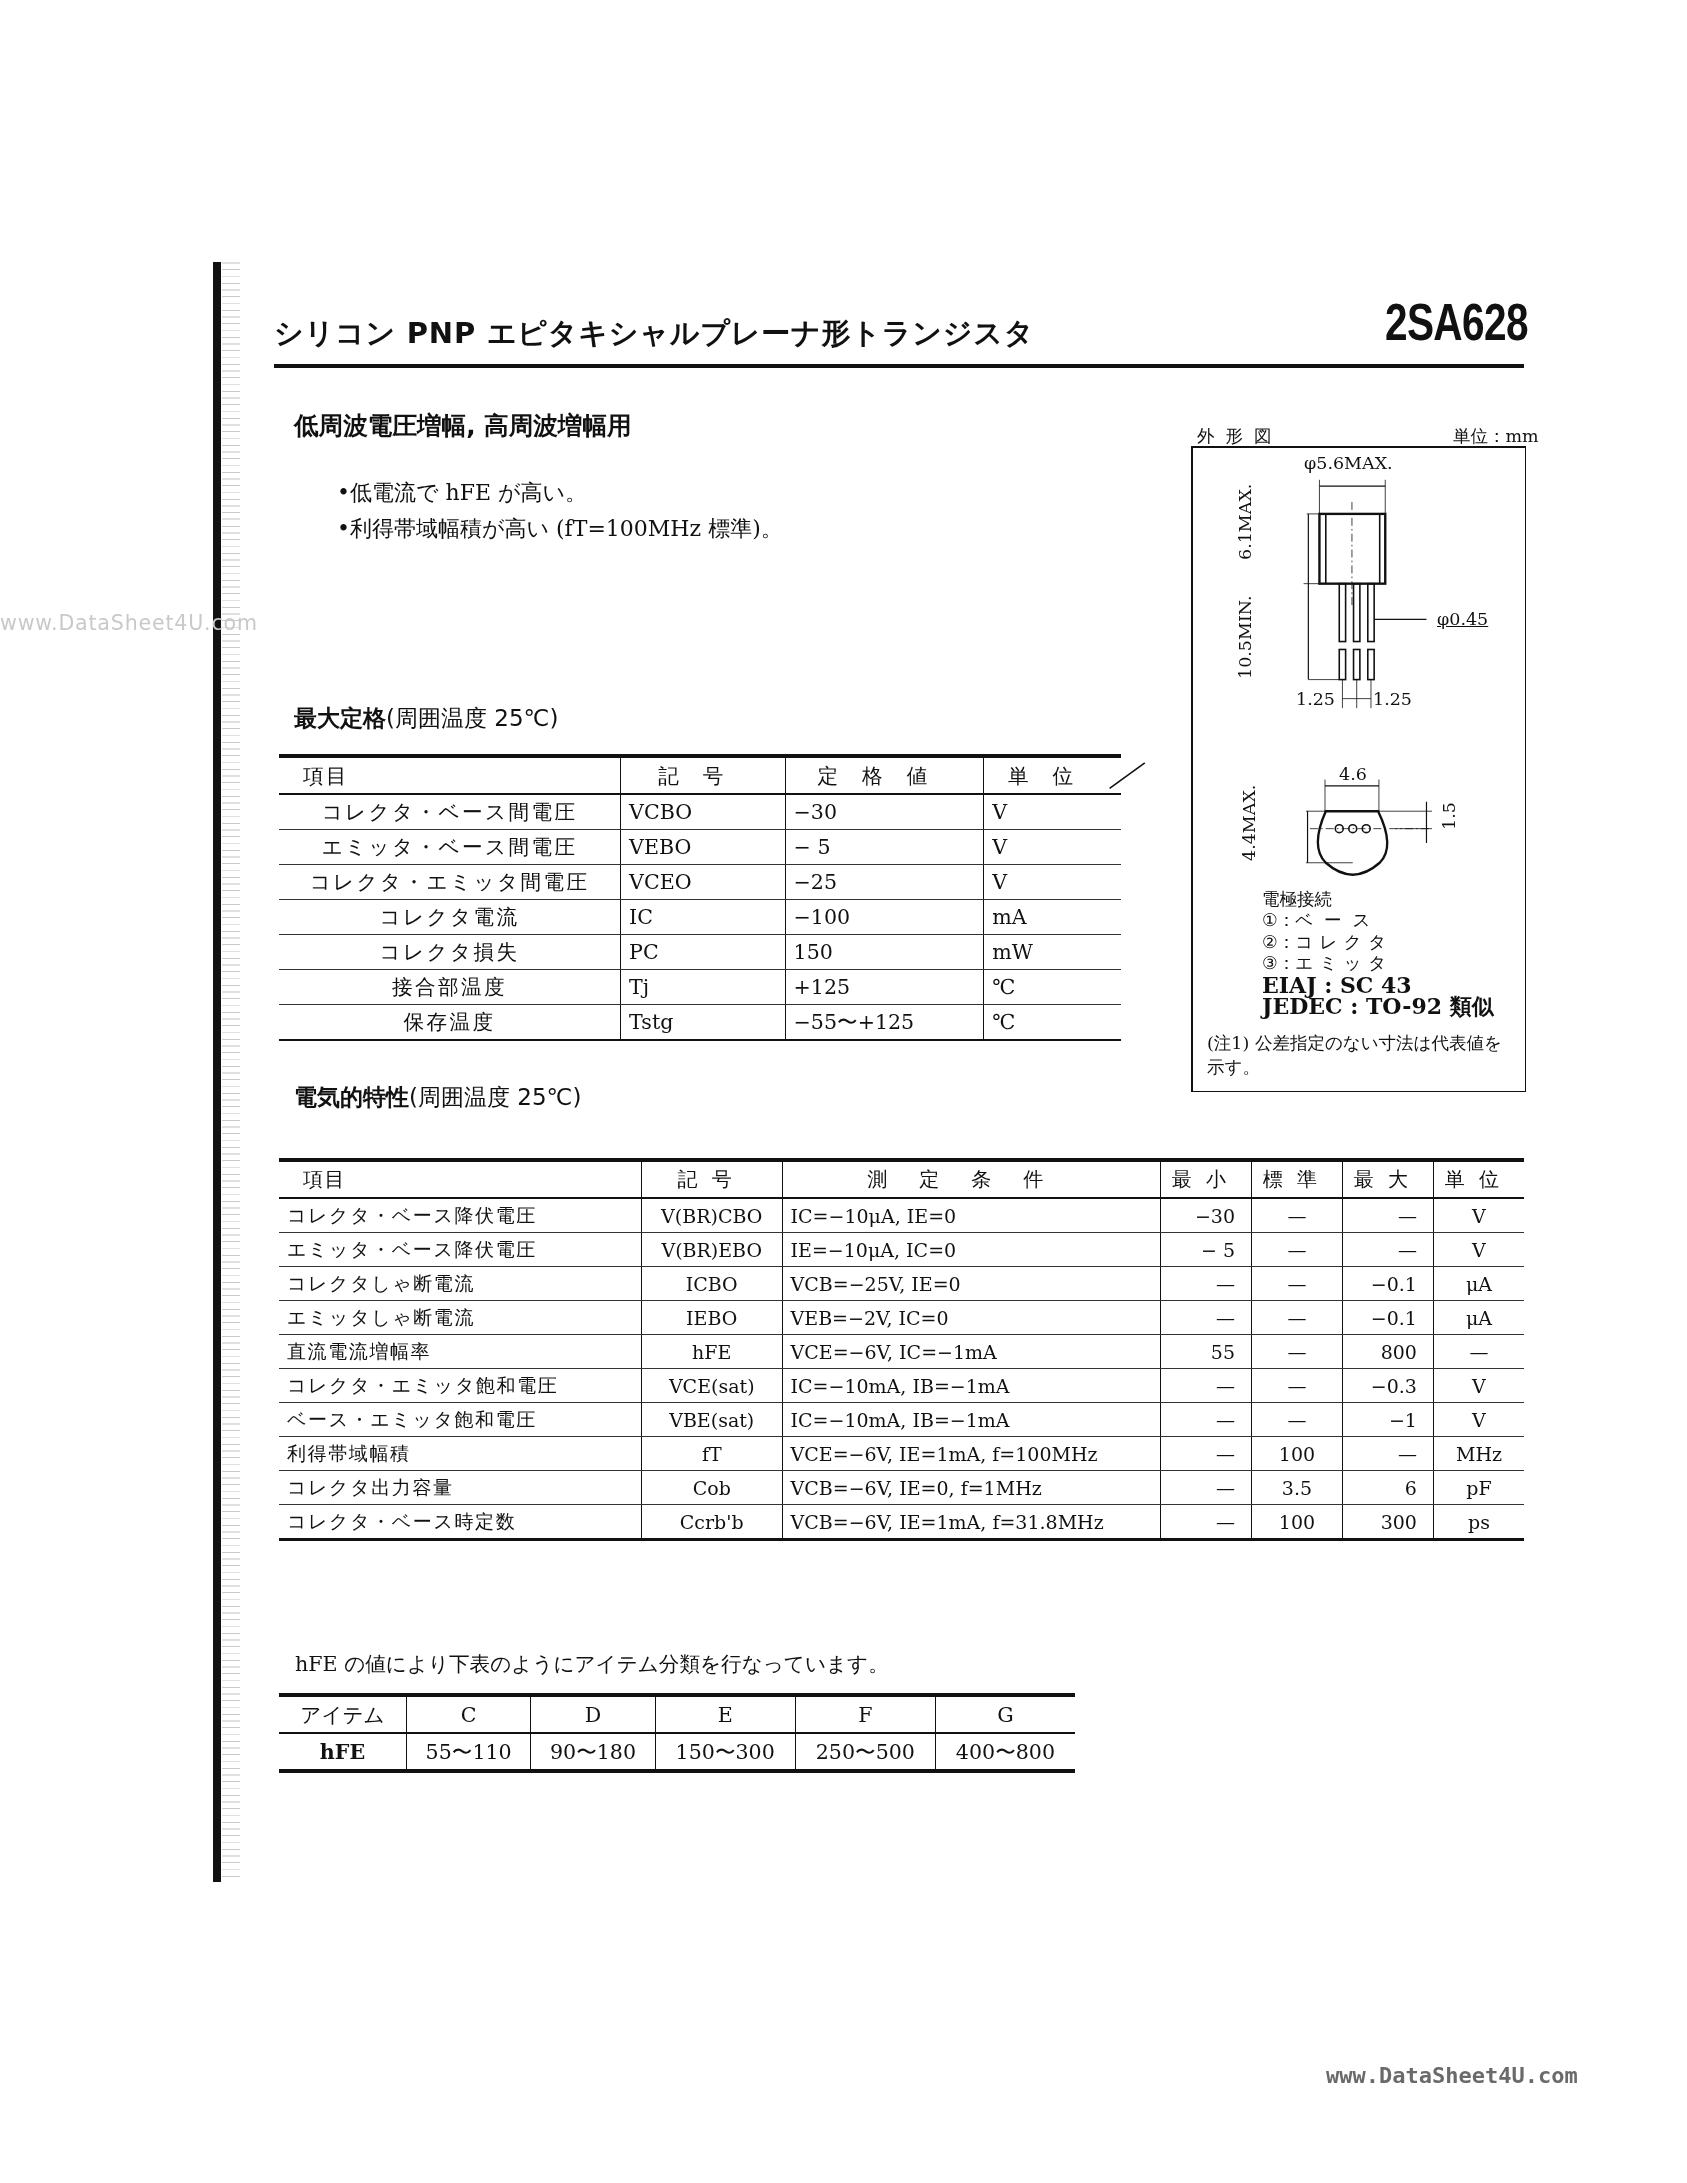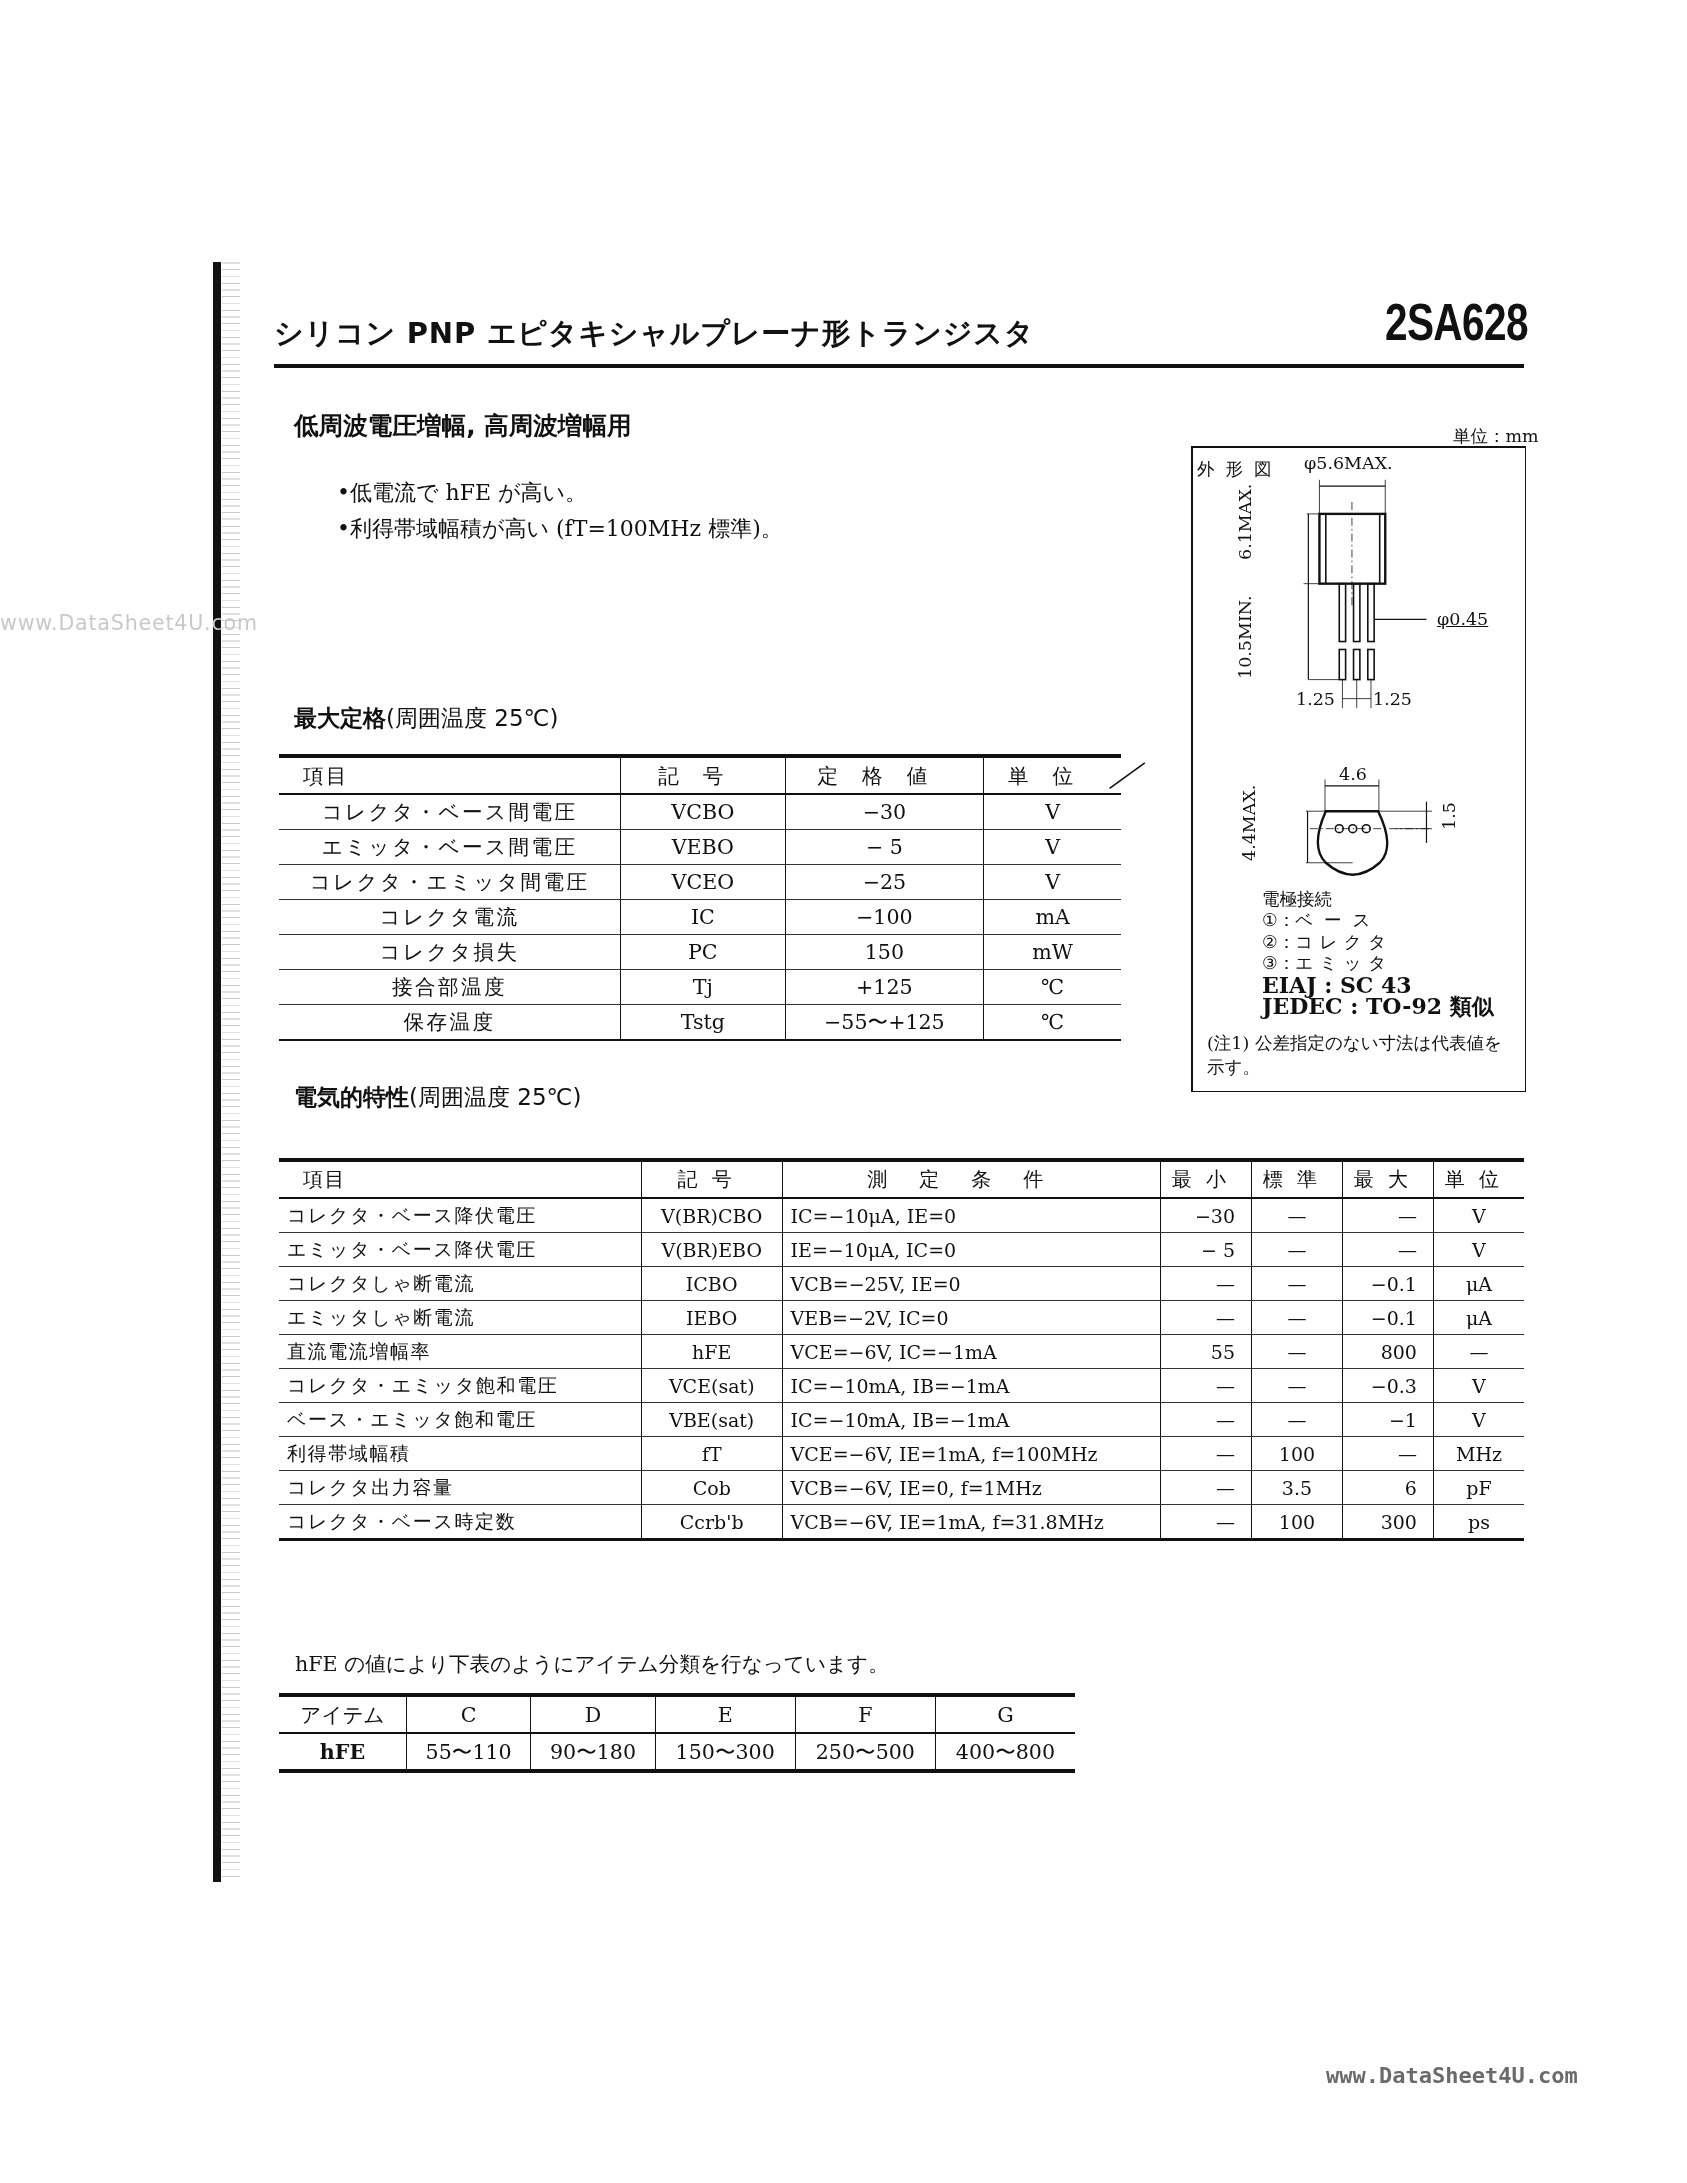--- a/index.html
+++ b/index.html
@@ -17,33 +17,33 @@
     .header-rule { left: 274px; top: 364px; width: 1250px; height: 4px; background: #111; }
     .usage { left: 294px; top: 409px; font-size: 24.6px; font-weight: bold; font-family: "DejaVu Sans", sans-serif; }
     .features { left: 337px; top: 475px; font-size: 22px; line-height: 36px; }
     .features div::before { content: "\2022 "; }
     .sec-title { font-size: 23px; font-family: "DejaVu Sans", sans-serif; }
     .sec-title b { font-weight: bold; }
     table { border-collapse: collapse; position: absolute; }
     td, th { font-weight: normal; font-size: 20.6px; padding: 0 8px; white-space: nowrap; }
     .t-max { left: 279px; top: 754px; width: 842px; border-top: 4px solid #111; border-bottom: 2.4px solid #111; }
     .t-max th { height: 35px; border-bottom: 2.4px solid #111; border-left: 1.6px solid #111; letter-spacing: 24px; }
-    .t-max td { height: 34px; border-bottom: 1.6px solid #333; border-left: 1.6px solid #111; text-align: center; }
+    .t-max td { height: 34px; border-bottom: 1.6px solid #333; border-left: 1.6px solid #111; }
     .t-max tr > :first-child { border-left: none; text-align: center; letter-spacing: 2.4px; }
     .t-el { left: 279px; top: 1158px; width: 1245px; border-top: 4px solid #111; border-bottom: 3.2px solid #111; }
     .t-el th { height: 35px; border-bottom: 2.4px solid #111; border-left: 1.6px solid #111; letter-spacing: 14.3px; font-size: 20px; }
     .t-el td { height: 33px; border-bottom: 1.6px solid #333; border-left: 1.6px solid #111; text-align: center; font-size: 19px; }
     .t-el td.cond { text-align: left; }
     .t-el td.num { text-align: right; padding-right: 16px; }
     .t-el tr > :first-child { border-left: none; text-align: left; letter-spacing: 1.6px; }
     .t-cls { left: 279px; top: 1693px; width: 796px; border-top: 4px solid #111; border-bottom: 4px solid #111; }
     .t-cls th, .t-cls td { height: 35px; border-left: 1.6px solid #111; text-align: center; font-size: 20.6px; }
     .t-cls th { border-bottom: 2.4px solid #111; }
     .t-cls tr > :first-child { border-left: none; }
-    .pkg-label { left: 1197px; top: 424px; font-size: 17.5px; letter-spacing: 11px; margin-top: 33px; }
+    .pkg-label { left: 1197px; top: 424px; font-size: 17.5px; letter-spacing: 11px; }
     .pkg-unit { left: 1453px; top: 424px; font-size: 17.5px; }
     .pkg-box { left: 1191px; top: 446px; width: 332px; height: 643px; border: 2.4px solid #111; border-right: 1.6px solid #111; border-bottom: 1.6px solid #111; }
     .pkg-notes { left: 1262px; top: 889px; font-size: 17.5px; line-height: 21.4px; }
     .pkg-std { font-family: "DejaVu Serif", serif; font-weight: bold; font-size: 22px; }
     .pkg-footnote { left: 1207px; top: 1031px; font-size: 17.5px; line-height: 24px; width: 310px; }
     .diag-text { font-family: "DejaVu Serif", serif; font-size: 17.5px; }
   </style>
 </head>
 <body>
 

